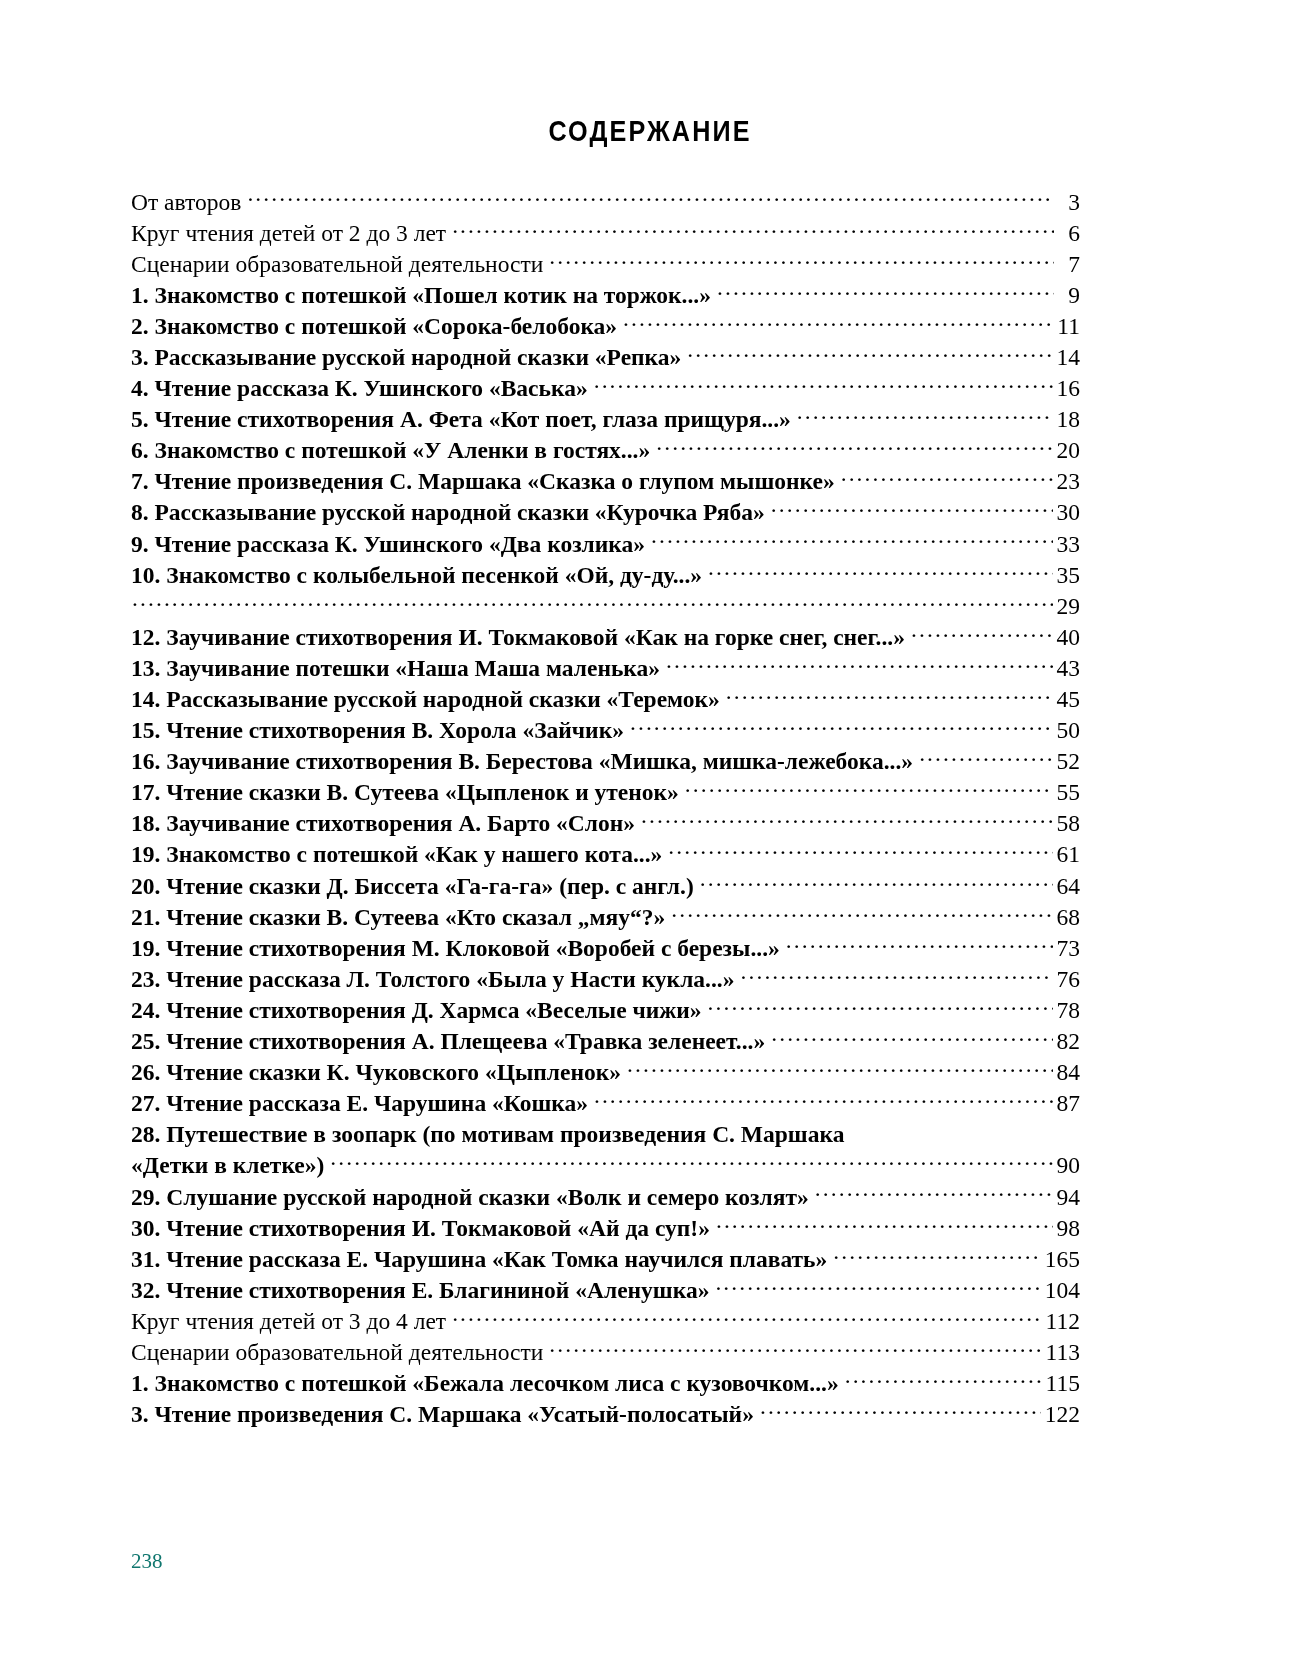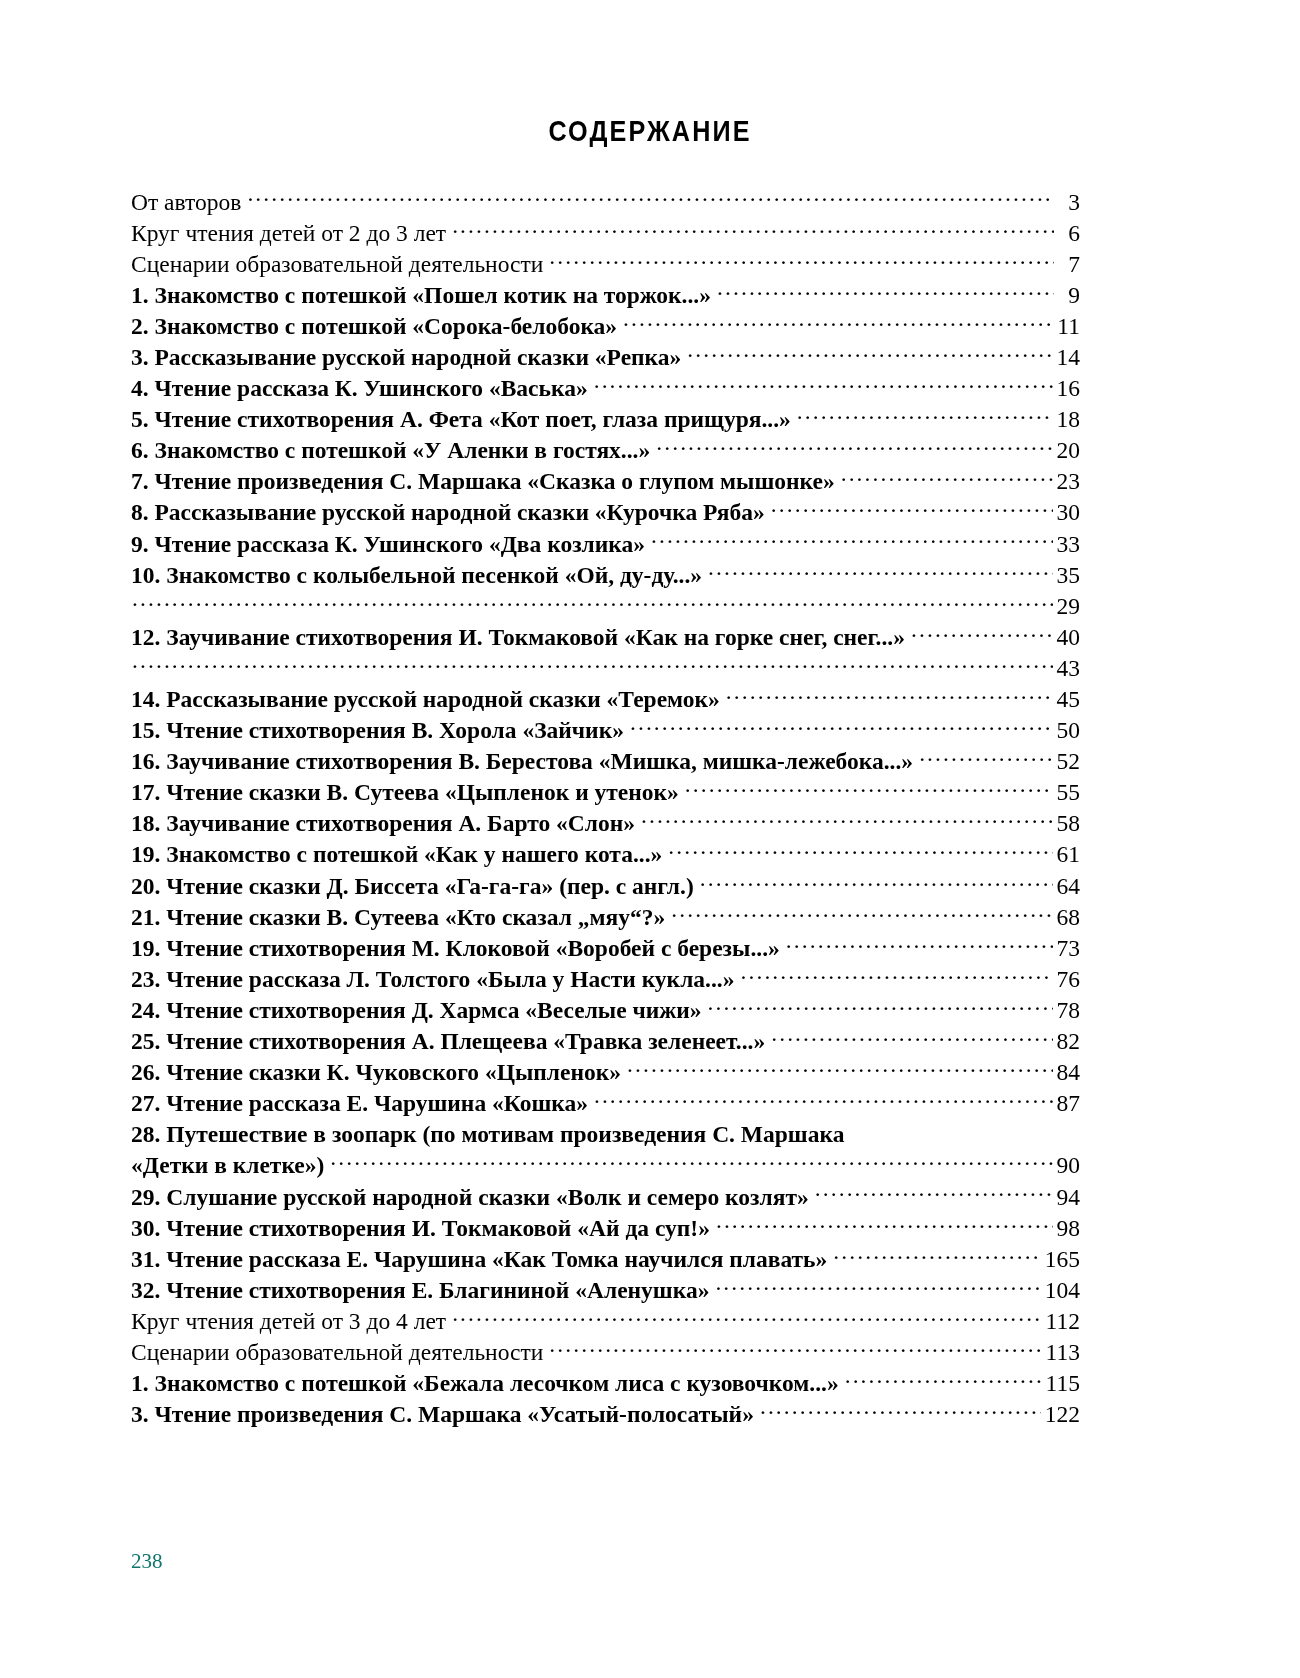--- a/index.html
+++ b/index.html
@@ -188,20 +188,21 @@
       <div class="toc-row">
         <span class="toc-leader"></span>
         <span class="toc-page">29</span>
       </div>
       <div class="toc-row">
         <span class="toc-label">12. Заучивание стихотворения И. Токмаковой «Как на горке снег, снег...»</span>
         <span class="toc-leader"></span>
         <span class="toc-page">40</span>
       </div>
       <div class="toc-row">
+        <span class="toc-label">13. Заучивание потешки «Наша Маша маленька»</span>
         <span class="toc-leader"></span>
         <span class="toc-page">43</span>
       </div>
       <div class="toc-row">
         <span class="toc-label">14. Рассказывание русской народной сказки «Теремок»</span>
         <span class="toc-leader"></span>
         <span class="toc-page">45</span>
       </div>
       <div class="toc-row">
         <span class="toc-label">15. Чтение стихотворения В. Хорола «Зайчик»</span>

